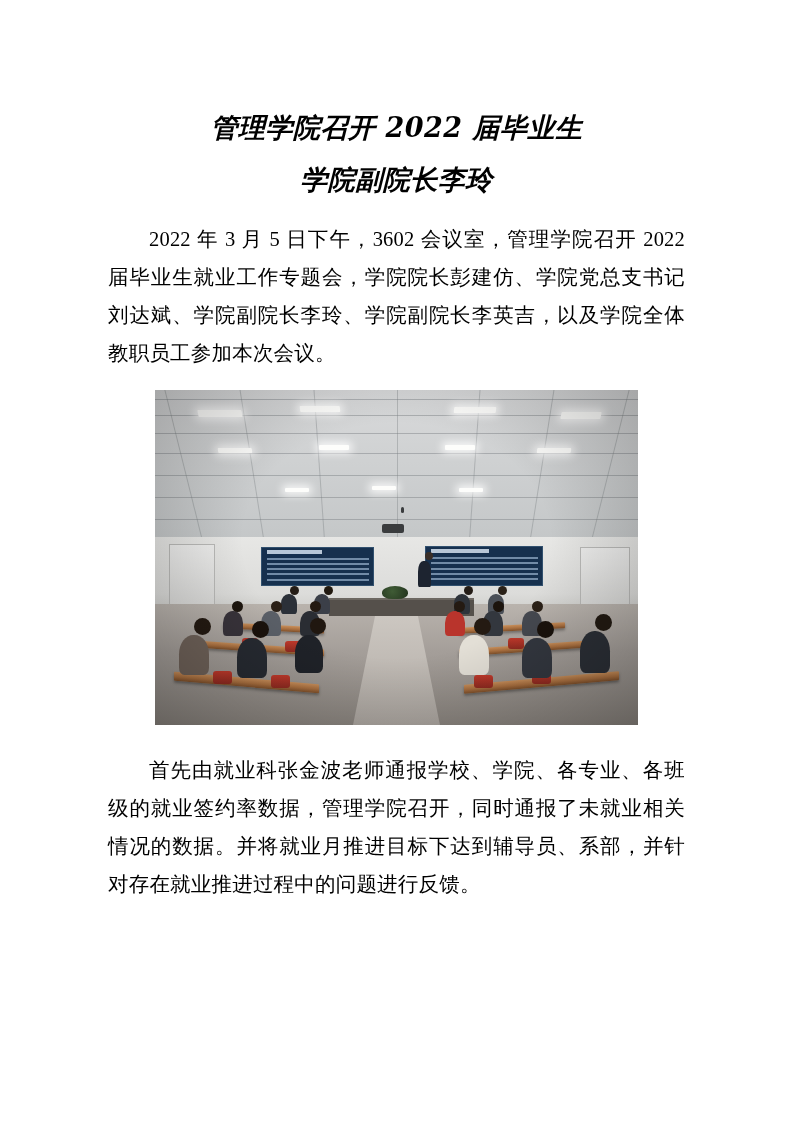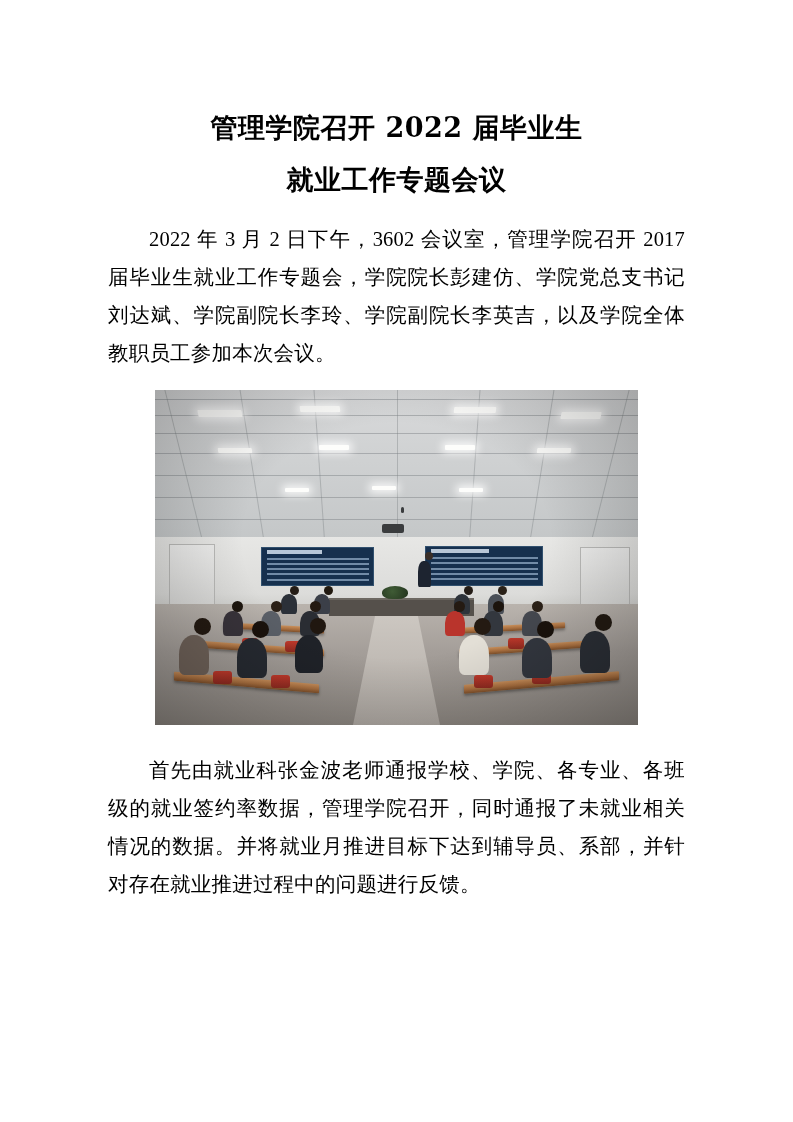--- a/index.html
+++ b/index.html
@@ -26,20 +26,21 @@
     font-family: "DejaVu Serif", "Liberation Serif", serif;
     font-weight: bold;
     font-size: 27px;
     line-height: 52px;
     letter-spacing: 0.5px;
     margin: 0;
     color: #000;
   }
   .doc-title .line {
     display: block;
+    font-style: italic;
   }
   .title-block {
     margin-top: 14px;
     margin-bottom: 14px;
   }
   .para {
     font-size: 20.5px;
     line-height: 38px;
     text-align: justify;
     text-justify: inter-ideograph;
@@ -179,25 +180,25 @@
   }
 </style>
 </head>
 <body>
 
 <div class="page">
 
   <div class="title-block">
     <h1 class="doc-title">
       <span class="line">管理学院召开 2022 届毕业生</span>
-      <span class="line">就业工作专题会议</span>
+      <span class="line">学院副院长李玲</span>
     </h1>
   </div>
 
-  <p class="para">2022 年 3 月 2 日下午，3602 会议室，管理学院召开 2017 届毕业生就业工作专题会，学院院长彭建仿、学院党总支书记刘达斌、学院副院长李玲、学院副院长李英吉，以及学院全体教职员工参加本次会议。</p>
+  <p class="para">2022 年 3 月 5 日下午，3602 会议室，管理学院召开 2022 届毕业生就业工作专题会，学院院长彭建仿、学院党总支书记刘达斌、学院副院长李玲、学院副院长李英吉，以及学院全体教职员工参加本次会议。</p>
 
   <div class="figure">
     <div class="photo">
 
       <div class="ceiling">
         <div class="grid-h" style="top:6%;"></div>
         <div class="grid-h" style="top:16%;"></div>
         <div class="grid-h" style="top:27%;"></div>
         <div class="grid-h" style="top:40%;"></div>
         <div class="grid-h" style="top:54%;"></div>

